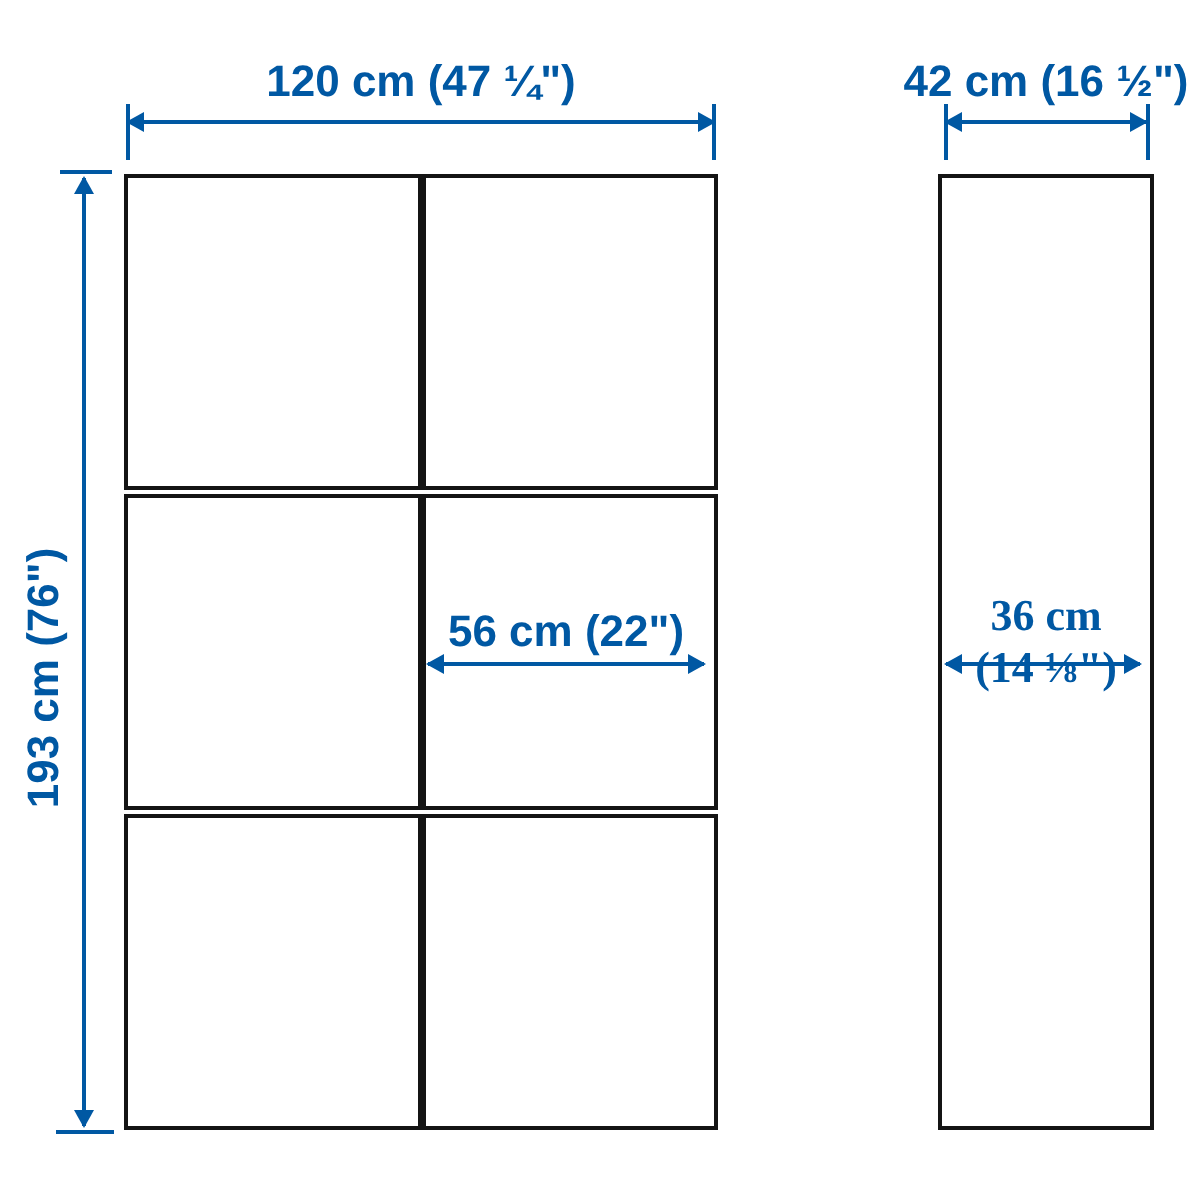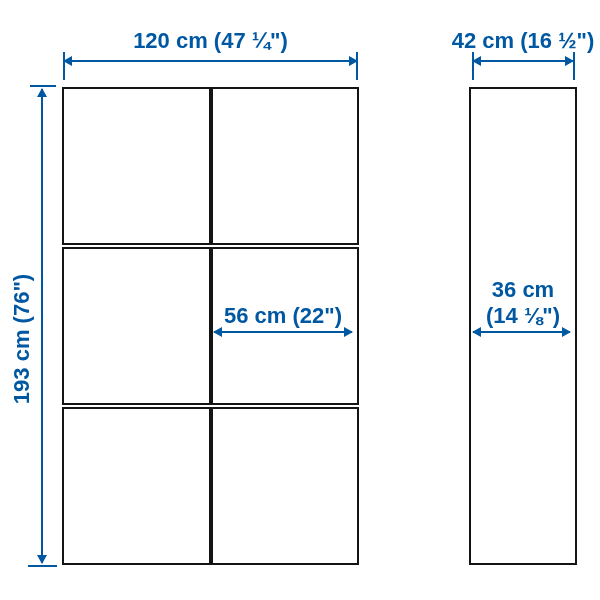--- a/index.html
+++ b/index.html
@@ -90,21 +90,21 @@
   </div>
   <div class="tick-h" style="left:30px;top:85px;width:26px;"></div>
   <div class="tick-h" style="left:28px;top:565px;width:29px;"></div>
 
   <div class="dim-label" style="left:214px;top:303px;width:138px;">56 cm (22")</div>
   <div class="h-arrow" style="left:214px;top:331px;width:138px;">
     <div class="ah ah-left"></div>
     <div class="ah ah-right"></div>
   </div>
 
-  <div class="dim-label" style="left:448px;top:277px;width:150px;">
+  <div class="dim-label" style="left:448px;top:295px;width:150px;font-family:Liberation Serif, serif;">
     <div>36 cm</div>
     <div>(14 ⅛")</div>
   </div>
   <div class="h-arrow" style="left:473px;top:331px;width:97px;">
     <div class="ah ah-left"></div>
     <div class="ah ah-right"></div>
   </div>
 
 </div>
 

